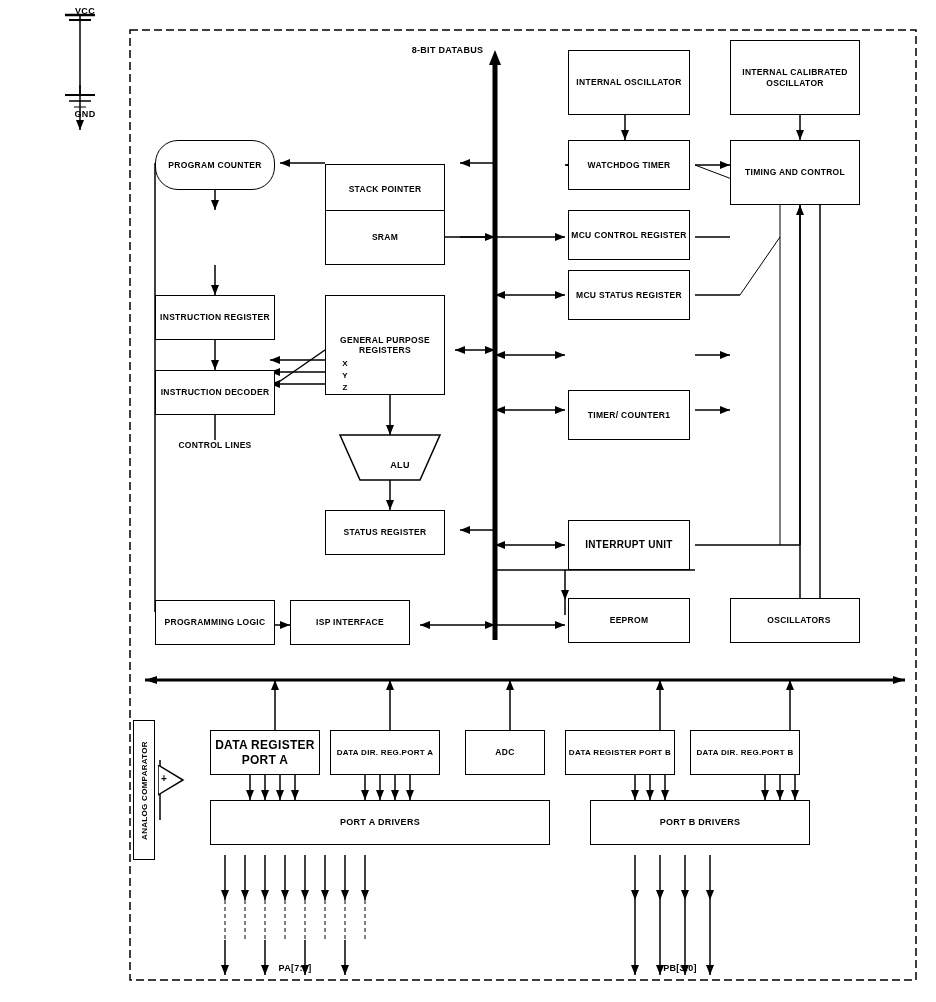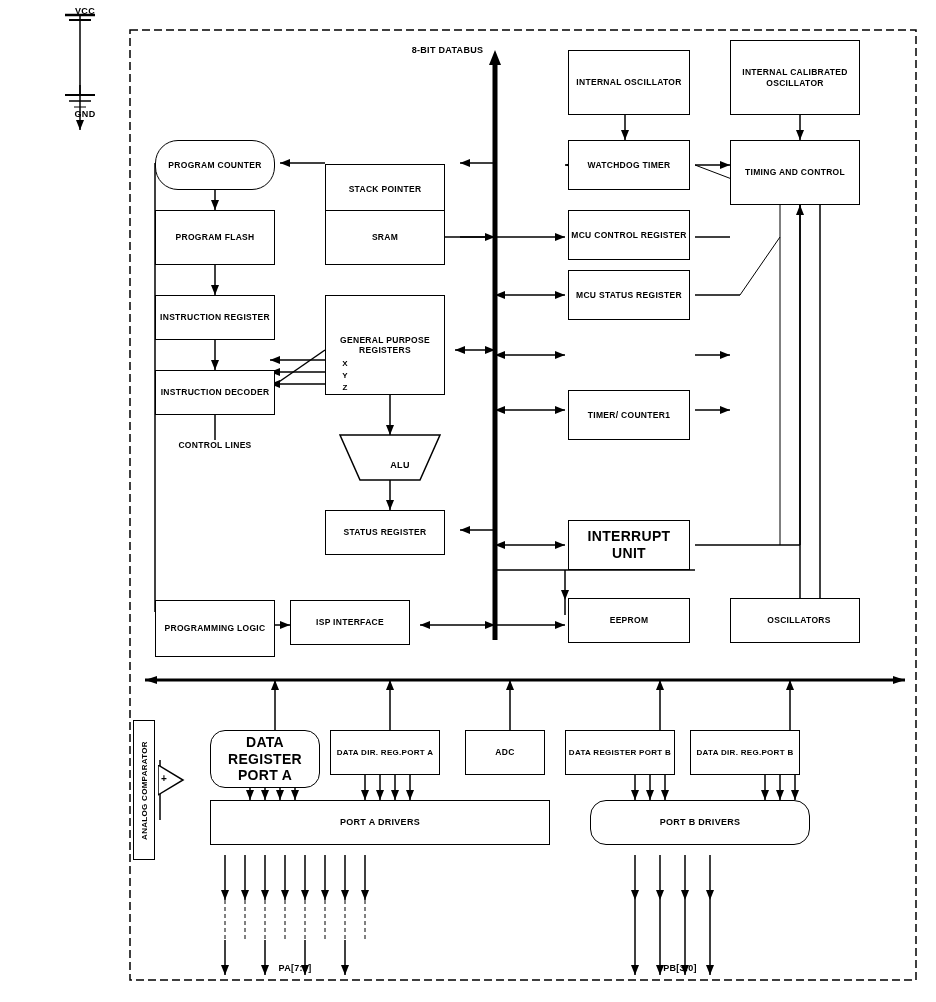--- a/index.html
+++ b/index.html
@@ -319,22 +319,20 @@
 <div class="label-only" style="left:65px;top:108px;width:40px;height:12px;font-size:9px;font-weight:bold;">GND</div>
 
 <div class="label-only" style="left:385px;top:42px;width:125px;height:16px;font-size:9px;font-weight:bold;">8-BIT DATABUS</div>
 
 <div class="block" style="left:155px;top:140px;width:120px;height:50px;font-size:8.5px;border-radius:23px;">PROGRAM
 COUNTER</div>
 
 <div class="block" style="left:325px;top:140px;width:120px;height:50px;font-size:8.5px;margin-top:24px;">STACK
 POINTER</div>
 
-<div class="block" style="left:155px;top:210px;width:120px;height:55px;font-size:8.5px;">PROGRAM
-FLASH</div>
 
 <div class="block" style="left:325px;top:210px;width:120px;height:55px;font-size:8.5px;">SRAM</div>
 
 <div class="block" style="left:155px;top:295px;width:120px;height:45px;font-size:8.5px;">INSTRUCTION
 REGISTER</div>
 
 <div class="block" style="left:325px;top:295px;width:120px;height:100px;font-size:8.5px;">GENERAL
 PURPOSE
 REGISTERS</div>
 
@@ -346,21 +344,21 @@
 DECODER</div>
 
 <div class="label-only" style="left:160px;top:430px;width:110px;height:30px;font-size:8.5px;font-weight:bold;text-align:left;">CONTROL
 LINES</div>
 
 <div class="label-only" style="left:355px;top:445px;width:90px;height:40px;font-size:9px;font-weight:bold;">ALU</div>
 
 <div class="block" style="left:325px;top:510px;width:120px;height:45px;font-size:8.5px;">STATUS
 REGISTER</div>
 
-<div class="block" style="left:155px;top:600px;width:120px;height:57px;font-size:8.5px;">PROGRAMMING
+<div class="block" style="left:155px;top:600px;width:120px;height:45px;font-size:8.5px;">PROGRAMMING
 LOGIC</div>
 
 <div class="block" style="left:290px;top:600px;width:120px;height:45px;font-size:8.5px;">ISP INTERFACE</div>
 
 <div class="block" style="left:568px;top:50px;width:122px;height:65px;font-size:8.5px;">INTERNAL
 OSCILLATOR</div>
 
 <div class="block" style="left:730px;top:40px;width:130px;height:75px;font-size:8.5px;">INTERNAL
 CALIBRATED
 OSCILLATOR</div>
@@ -374,54 +372,54 @@
 <div class="block" style="left:568px;top:210px;width:122px;height:50px;font-size:8.5px;">MCU CONTROL
 REGISTER</div>
 
 <div class="block" style="left:568px;top:270px;width:122px;height:50px;font-size:8.5px;">MCU STATUS
 REGISTER</div>
 
 
 <div class="block" style="left:568px;top:390px;width:122px;height:50px;font-size:8.5px;">TIMER/
 COUNTER1</div>
 
-<div class="block" style="left:568px;top:520px;width:122px;height:50px;font-size:14px;">INTERRUPT
+<div class="block" style="left:568px;top:520px;width:122px;height:50px;font-size:10px;">INTERRUPT
 UNIT</div>
 
 <div class="block" style="left:568px;top:598px;width:122px;height:45px;font-size:8.5px;">EEPROM</div>
 
 <div class="block" style="left:730px;top:598px;width:130px;height:45px;font-size:8.5px;padding-left:8px;">OSCILLATORS</div>
 
 <div style="position:absolute;left:133px;top:720px;width:22px;height:140px;border:1.5px solid #000;background:#fff;overflow:hidden;display:flex;align-items:center;justify-content:center;">
   <span style="transform:rotate(-90deg);white-space:nowrap;font-size:8px;font-weight:bold;letter-spacing:0.3px;">ANALOG
 COMPARATOR</span>
 </div>
 
 <div style="position:absolute;left:158px;top:765px;width:30px;height:30px;">
   <svg width="30" height="30">
     <polygon points="0,0 0,30 25,15" fill="#fff" stroke="#000" stroke-width="1.5"></polygon>
     <text x="3" y="17" font-size="10" font-weight="bold">+</text>
   </svg>
 </div>
 
-<div class="block" style="left:210px;top:730px;width:110px;height:58px;font-size:14px;border-radius:15px;">DATA REGISTER
+<div class="block" style="left:210px;top:730px;width:110px;height:45px;font-size:12px;">DATA REGISTER
 PORT A</div>
 
 <div class="block" style="left:330px;top:730px;width:110px;height:45px;font-size:8px;">DATA DIR.
 REG.PORT A</div>
 
 <div class="block" style="left:465px;top:730px;width:80px;height:45px;font-size:8.5px;">ADC</div>
 
 <div class="block" style="left:565px;top:730px;width:110px;height:45px;font-size:8px;">DATA REGISTER
 PORT B</div>
 
 <div class="block" style="left:690px;top:730px;width:110px;height:45px;font-size:8px;">DATA DIR.
 REG.PORT B</div>
 
 <div class="block" style="left:210px;top:800px;width:340px;height:45px;font-size:9px;">PORT A DRIVERS</div>
 
-<div class="block" style="left:590px;top:800px;width:220px;height:45px;font-size:9px;border-radius:16px;">PORT B DRIVERS</div>
+<div class="block" style="left:590px;top:800px;width:220px;height:45px;font-size:9px;">PORT B DRIVERS</div>
 
 <div class="label-only" style="left:250px;top:960px;width:90px;height:16px;font-size:9px;font-weight:bold;">PA[7:0]</div>
 
 <div class="label-only" style="left:635px;top:960px;width:90px;height:16px;font-size:9px;font-weight:bold;">PB[3:0]</div>
 
 </div>
 
 </body></html>

